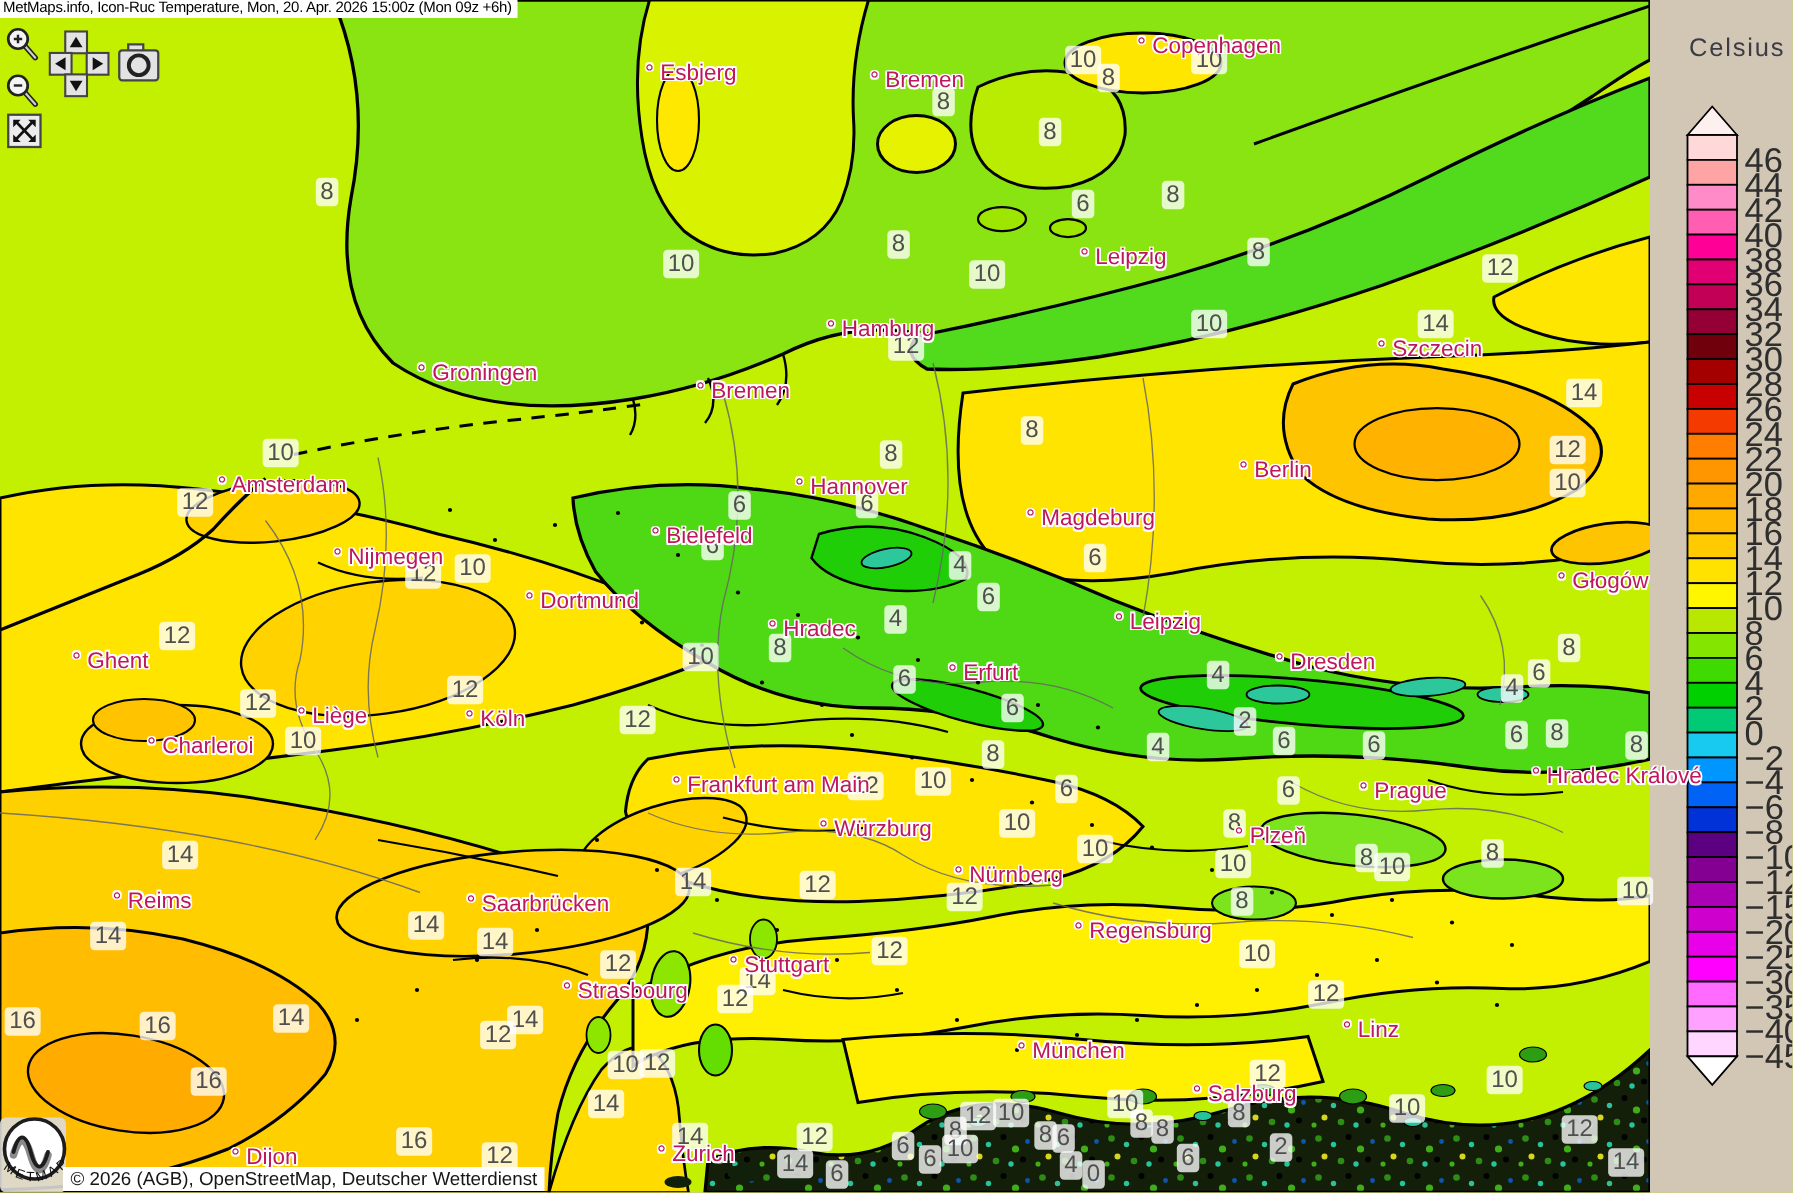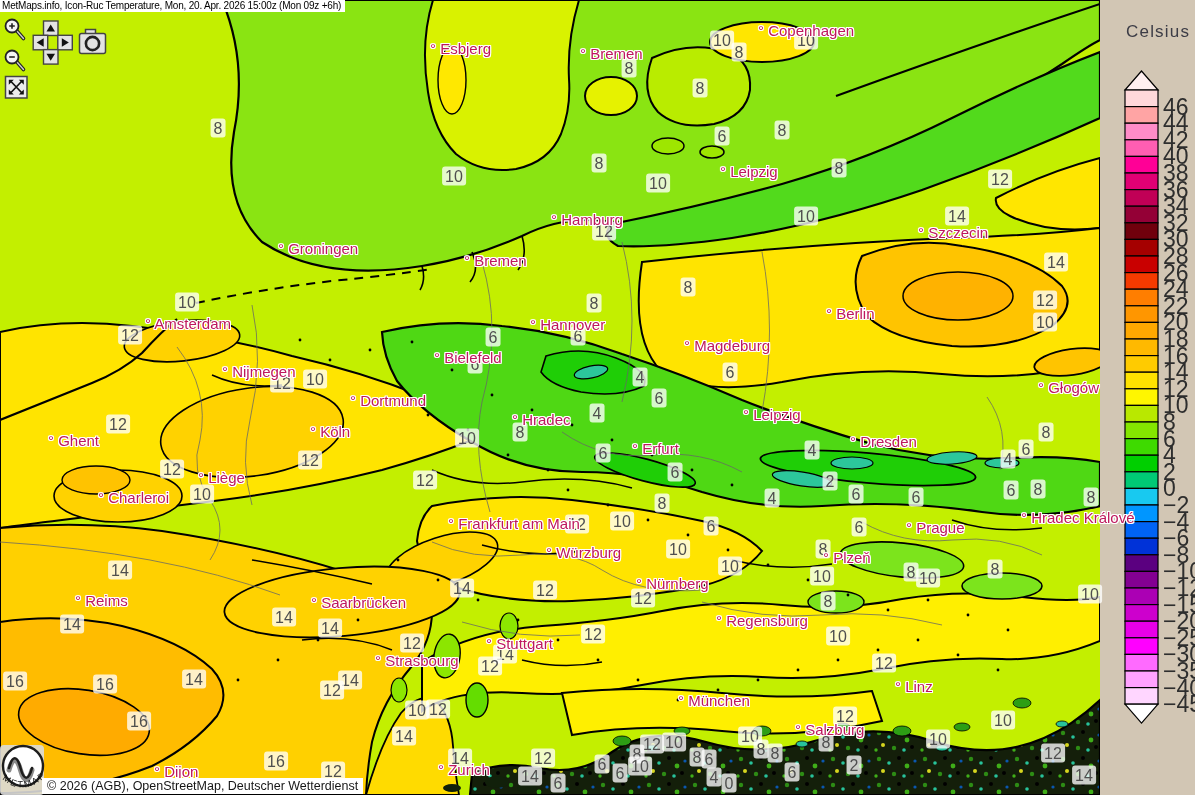--- a/index.html
+++ b/index.html
@@ -224,21 +224,21 @@
       <div class="city" style="left: 684px; top: 338px; text-align: center;">° Magdeburg</div>
       <div class="city" style="left: 434px; top: 350px;">° Bielefeld</div>
       <div class="city" style="left: 222px; top: 364px;">° Nijmegen</div>
       <div class="city" style="left: 1038px; top: 380px;">° Głogów</div>
       <div class="city" style="left: 350px; top: 393px;">° Dortmund</div>
       <div class="city" style="left: 512px; top: 412px;">° Hradec</div>
       <div class="city" style="left: 743px; top: 407px;">° Leipzig</div>
       <div class="city" style="left: 632px; top: 441px;">° Erfurt</div>
       <div class="city" style="left: 850px; top: 434px;">° Dresden</div>
       <div class="city" style="left: 48px; top: 433px;">° Ghent</div>
-      <div class="city" style="left: 310px; top: 424px;">° Köln</div>
+      <div class="city" style="left: 310px; top: 472px;">° Köln</div>
       <div class="city" style="left: 198px; top: 470px;">° Liège</div>
       <div class="city" style="left: 98px; top: 490px;">° Charleroi</div>
       <div class="city" style="left: 448px; top: 516px;">° Frankfurt am Main</div>
       <div class="city" style="left: 1021px; top: 510px;">° Hradec Králové</div>
       <div class="city" style="left: 906px; top: 520px;">° Prague</div>
       <div class="city" style="left: 546px; top: 545px;">° Würzburg</div>
       <div class="city" style="left: 823px; top: 550px;">° Plzeň</div>
       <div class="city" style="left: 636px; top: 576px;">° Nürnberg</div>
       <div class="city" style="left: 75px; top: 593px;">° Reims</div>
       <div class="city" style="left: 311px; top: 595px;">° Saarbrücken</div>

